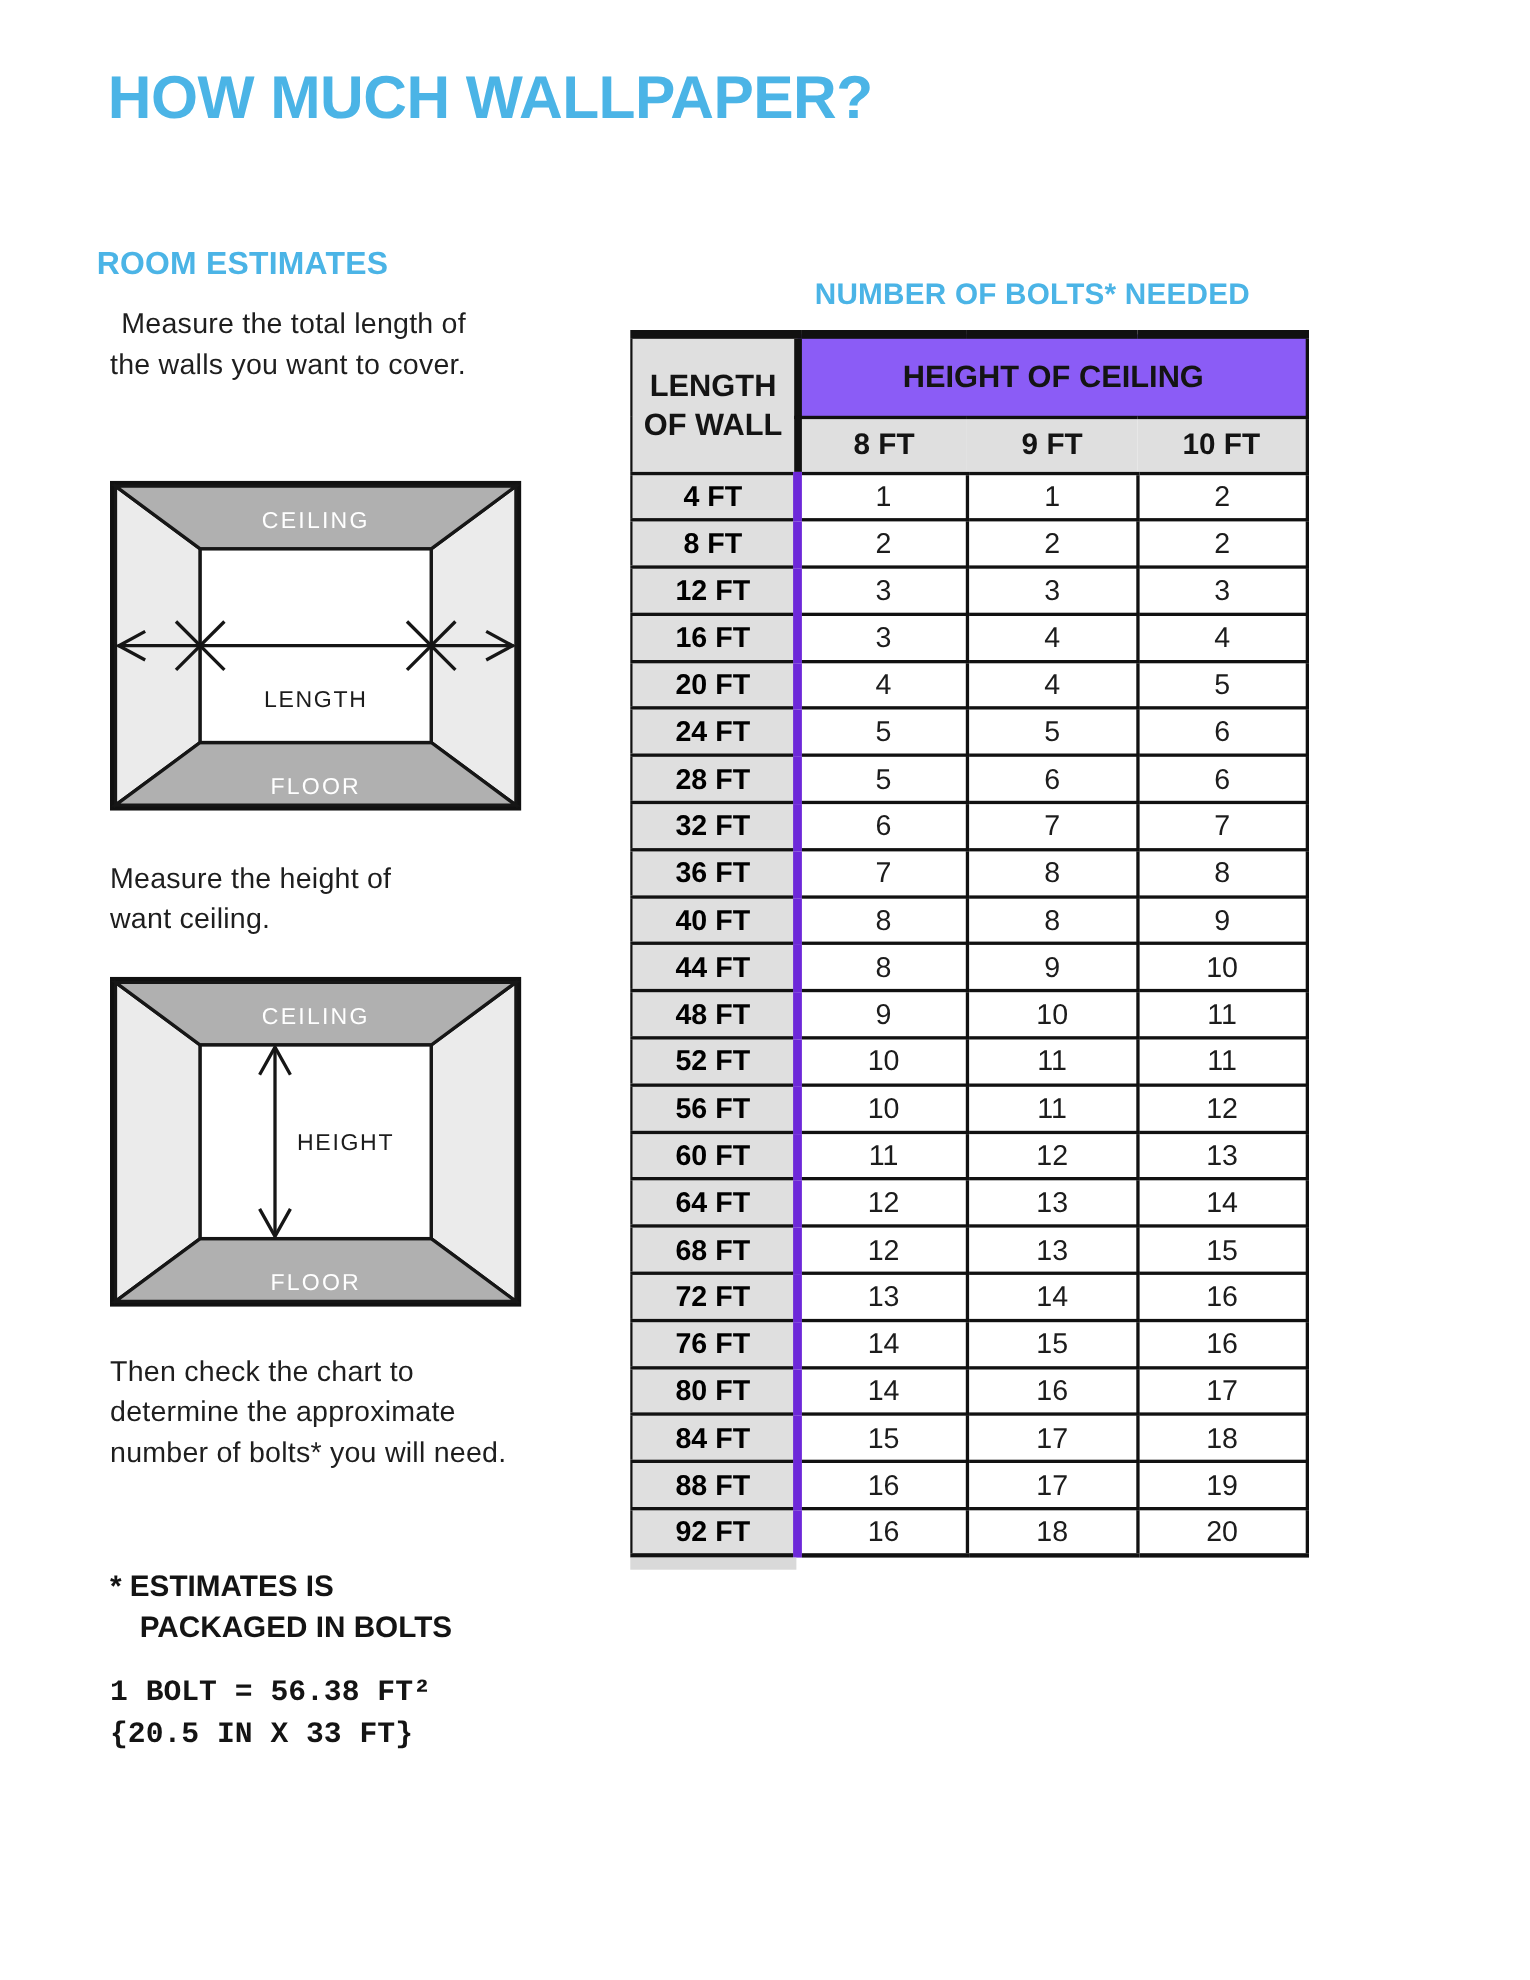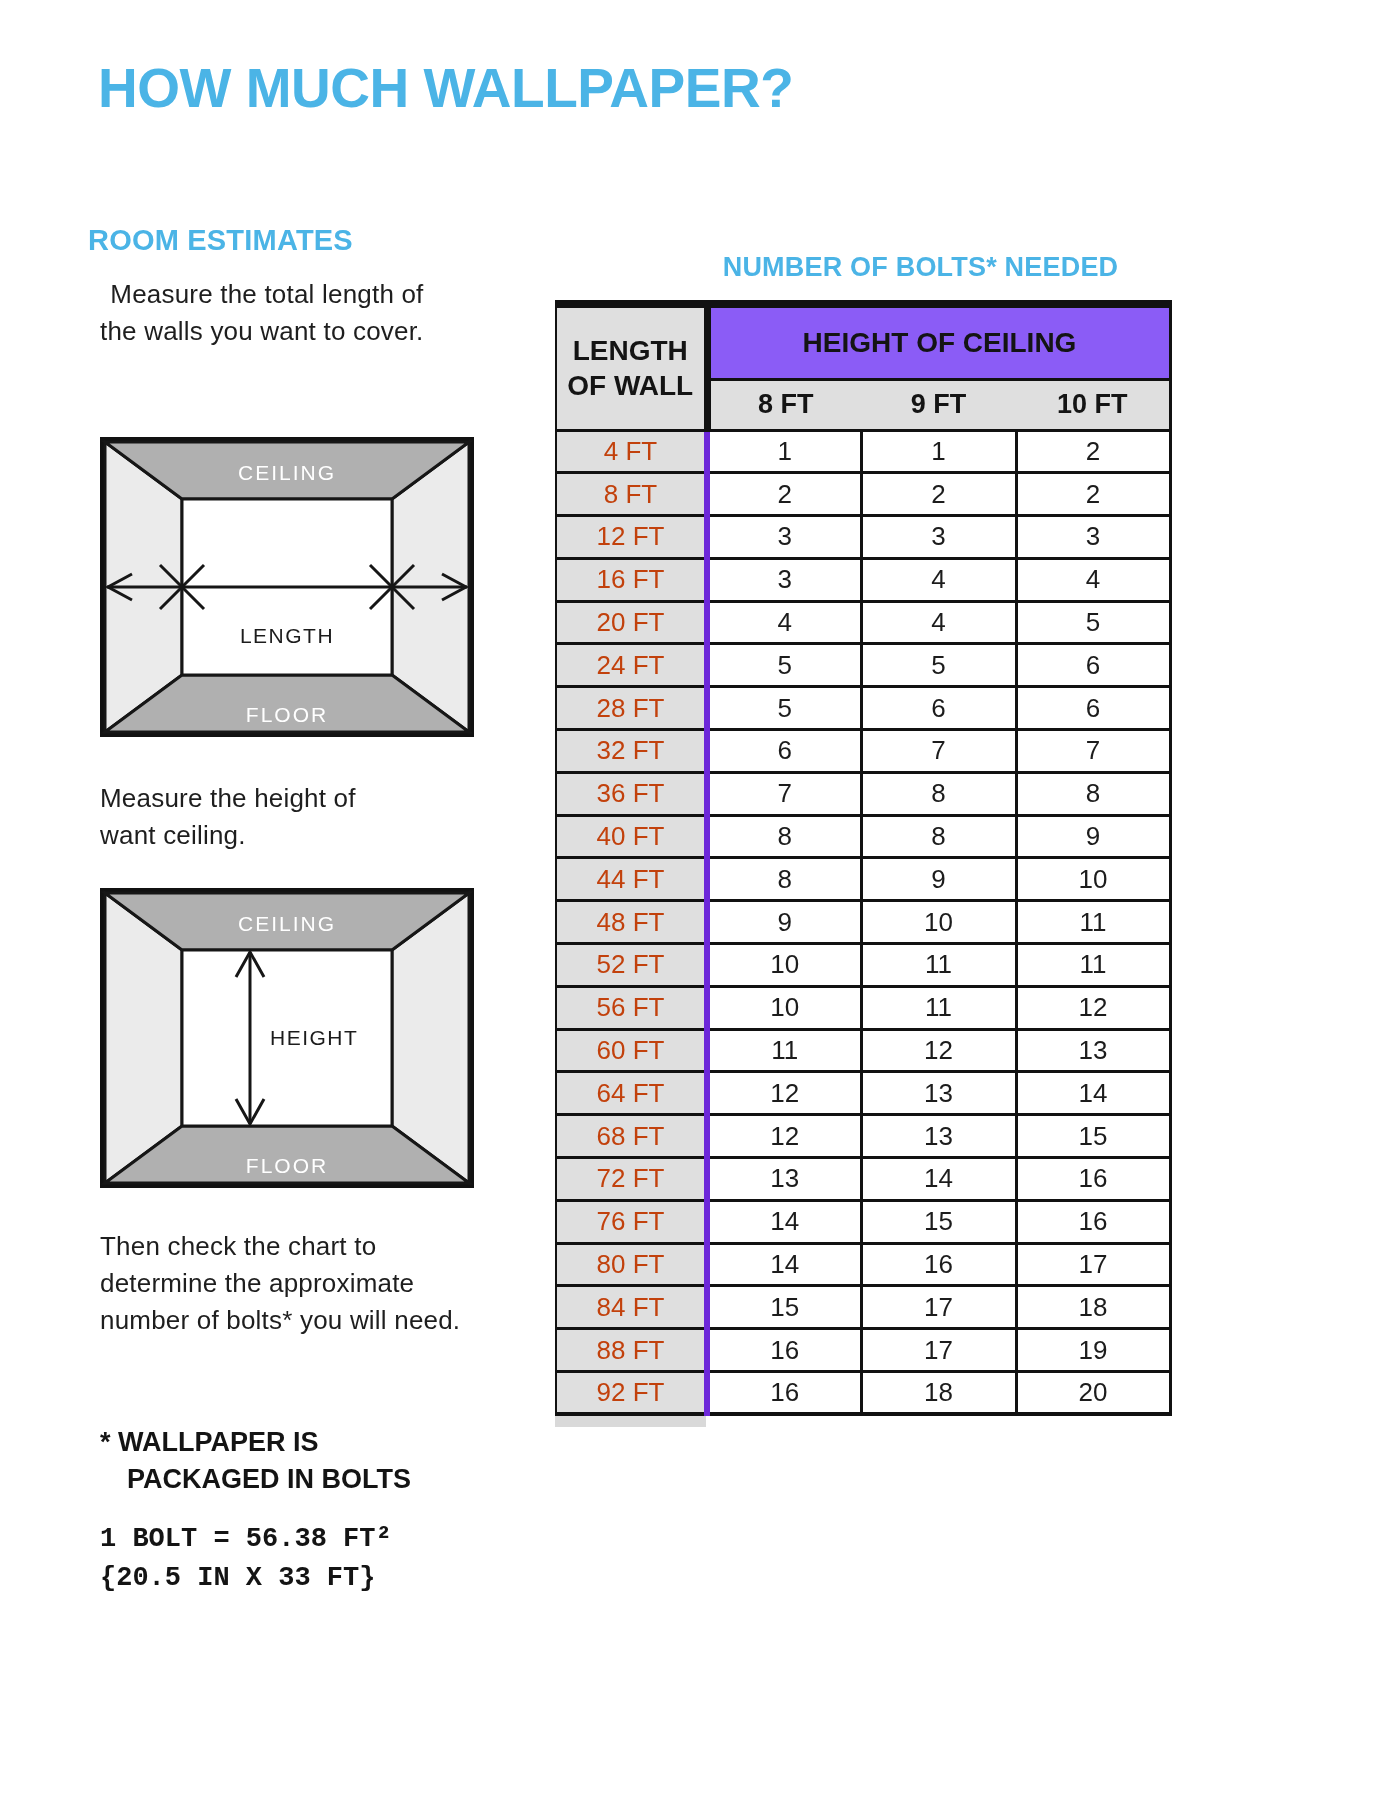--- a/index.html
+++ b/index.html
@@ -33,21 +33,21 @@
   .footnote .indent { margin-left:27px;text-align:right; }
   .bolt-info { top:1520px; line-height:39px;font-family:Liberation Mono, monospace; }
 
   .diagram { position:absolute; left:72px; width:374px; height:300px; }
   .diagram1 { top:437px; }
   .diagram2 { top:888px; }
   svg text { font-family:"Liberation Sans", sans-serif; }
   .room-label { fill:#ffffff; font-size:21px; letter-spacing:2px; }
   .measure-label { fill:#1c1c1c; font-size:21px; letter-spacing:1.5px; }
 
-  .tbl-wrap { position:absolute; left:527px; top:252px; width:731px; }
+  .tbl-wrap { position:absolute; left:545px; top:252px; width:731px; }
   .tbl-heading {
     text-align:center; font-size:27px; font-weight:bold;
     color:#4bb4e6; letter-spacing:0.2px; margin-bottom:17px;
   }
   table.bolt { border-collapse:collapse; table-layout:fixed; width:614px; }
   table.bolt th, table.bolt td { text-align:center; vertical-align:middle; padding:0; }
   th.len-hdr {
     background:#dfdfdf; font-size:28px; font-weight:bold; line-height:35px; color:#141414;
     border-top:8px solid #111; border-left:2px solid #111;
     border-right:7px solid #111; border-bottom:3px solid #111;
@@ -58,22 +58,22 @@
   }
   th.col-hdr {
     background:#dfdfdf; font-size:27px; font-weight:bold; color:#141414; height:51px;
     border:0; border-bottom:3px solid #111;
   }
   th.col-hdr:last-child { border-right:3px solid #111; }
   tbody.rows td {
     border:3px solid #111; font-size:26px; color:#1c1c1c; height:42.8px; background:#fff;
   }
   tbody.rows td.len-cell {
-    background:#dfdfdf; font-weight:normal; color:#c2410c;
-    border-left:2px solid #111; border-right:6px solid #6d28d9;
+    background:#dfdfdf; font-weight:bold; color:#000000;
+    border-left:2px solid #111; border-right:8px solid #6d28d9;
   }
   tbody.rows tr:last-child td { border-bottom:4px solid #111; }
   .tbl-tab { width:151px; height:11px; background:#d9d9d9; }
 </style>
 </head>
 <body>
 
 <div class="page">
 
   <h1 class="page-title">HOW MUCH WALLPAPER?</h1>
@@ -128,21 +128,21 @@
     <text class="measure-label" x="170" y="157" text-anchor="start">HEIGHT</text>
   </svg>
 
   <p class="body-text step3">
     <span>Then check the chart to</span><br>
     <span>determine the approximate</span><br>
     <span>number of bolts* you will need.</span>
   </p>
 
   <p class="bold-note footnote">
-    <span>* WALLPAPER IS</span><br>
+    <span>* ESTIMATES IS</span><br>
     <span class="indent">PACKAGED IN BOLTS</span>
   </p>
 
   <p class="bold-note bolt-info">
     <span>1 BOLT = 56.38 FT²</span><br>
     <span>{20.5 IN X 33 FT}</span>
   </p>
 
   <div class="tbl-wrap">
     <div class="tbl-heading">NUMBER OF BOLTS* NEEDED</div>

